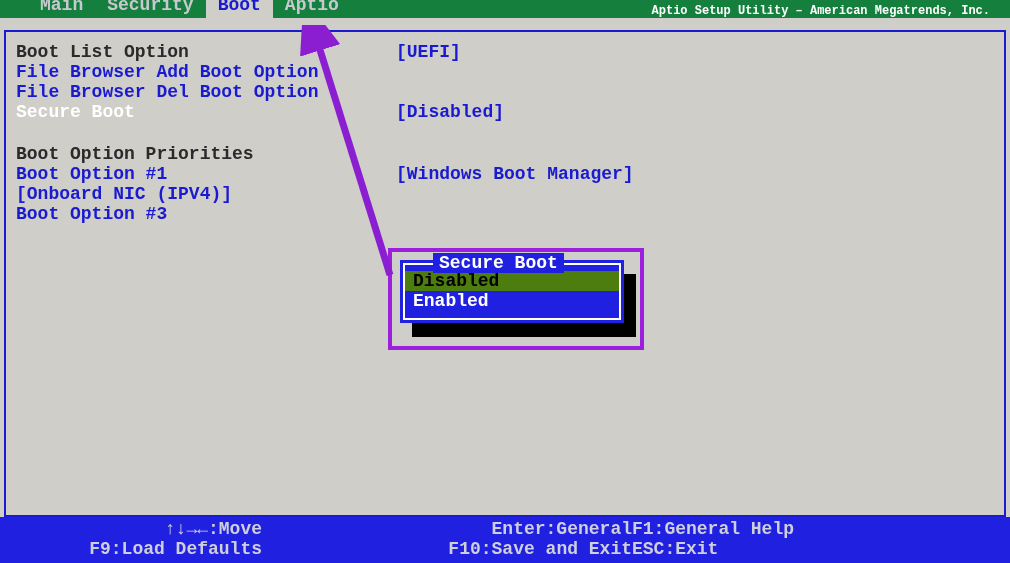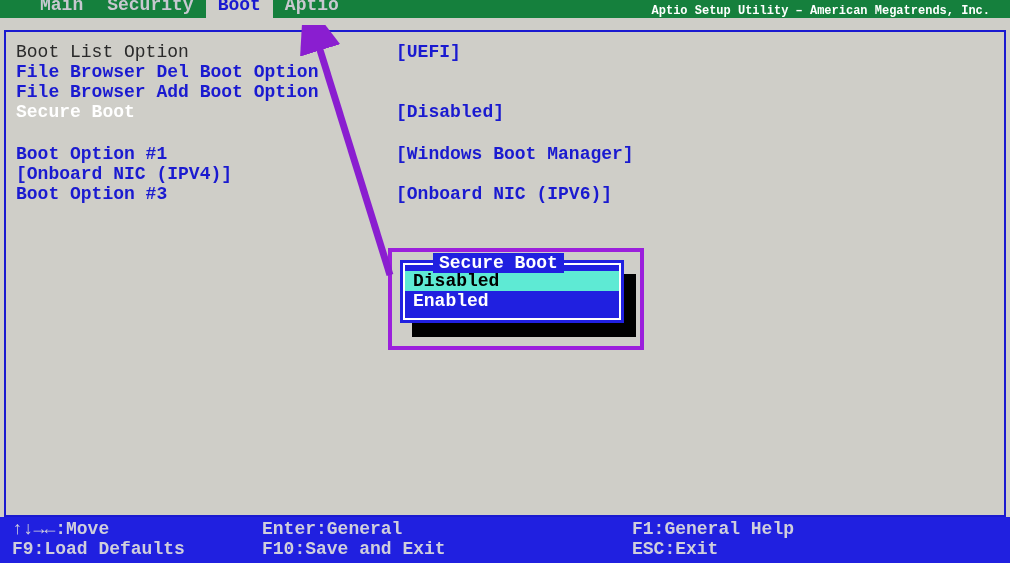--- a/index.html
+++ b/index.html
@@ -54,21 +54,21 @@
     padding: 10px 10px;
     line-height: 20px;
   }
   .row {
     display: flex;
     height: 20px;
   }
   .label-col { width: 380px; }
   .value-col { flex: 1; }
   .link { color: #1a1ad0; font-weight: bold; }
-  .normal { color: #2a2a2a; font-weight: normal; }
+  .normal { color: #2a2a2a; font-weight: bold; }
   .selected { color: #ffffff; font-weight: bold; }
   .value { color: #1a1ad0; font-weight: bold; }
 
   .popup-border {
     position: absolute;
     left: 388px;
     top: 248px;
     width: 256px;
     height: 102px;
     border: 4px solid #9b1fdc;
@@ -110,35 +110,35 @@
     font-weight: bold;
   }
   .popup-options { padding-top: 6px; }
   .popup-option {
     color: #fff;
     padding: 0 8px;
     font-weight: bold;
     cursor: pointer;
   }
   .popup-option.sel {
-    background: #5eead4;
+    background: #4d7c0f;
     color: #000;
   }
 
   .bottom-bar {
     position: absolute;
     left: 0; right: 0; bottom: 0;
     height: 46px;
     background: #2020e0;
     color: #cfcedc;
     font-weight: bold;
     padding: 2px 12px;
     line-height: 20px;
   }
-  .bottom-row { display: flex; }
+  .bottom-row { display: flex; text-align: right; }
   .bcol { flex: 0 0 250px; }
   .bcol2 { flex: 0 0 370px; }
   .arrow-annotation {
     position: absolute;
     left: 160px;
     top: 25px;
     z-index: 10;
     pointer-events: none;
   }
 </style>
@@ -155,40 +155,42 @@
   <div class="title">Aptio Setup Utility – American Megatrends, Inc.</div>
 </div>
 
 <div class="main-frame">
   <div class="content">
     <div class="row">
       <div class="label-col normal">Boot List Option</div>
       <div class="value-col value">[UEFI]</div>
     </div>
     <div class="row">
+      <div class="label-col link">File Browser Add Boot Option</div>
+    </div>
+    <div class="row">
       <div class="label-col link">File Browser Del Boot Option</div>
-    </div>
-    <div class="row">
-      <div class="label-col link">File Browser Add Boot Option</div>
     </div>
     <div class="row">
       <div class="label-col selected">Secure Boot</div>
       <div class="value-col value">[Disabled]</div>
     </div>
     <div class="row" style="height:22px"></div>
     <div class="row">
+      <div class="label-col normal">Boot Option Priorities</div>
+    </div>
+    <div class="row">
       <div class="label-col link">Boot Option #1</div>
       <div class="value-col value">[Windows Boot Manager]</div>
     </div>
     <div class="row">
       <div class="value-col value">[Onboard NIC (IPV4)]</div>
     </div>
     <div class="row">
       <div class="label-col link">Boot Option #3</div>
-      <div class="value-col value">[Onboard NIC (IPV6)]</div>
     </div>
   </div>
 </div>
 
 <div class="popup-shadow"></div>
 <div class="popup">
   <div class="popup-inner">
     <div class="popup-title">Secure Boot</div>
     <div class="popup-options">
       <div class="popup-option sel">Disabled</div>

